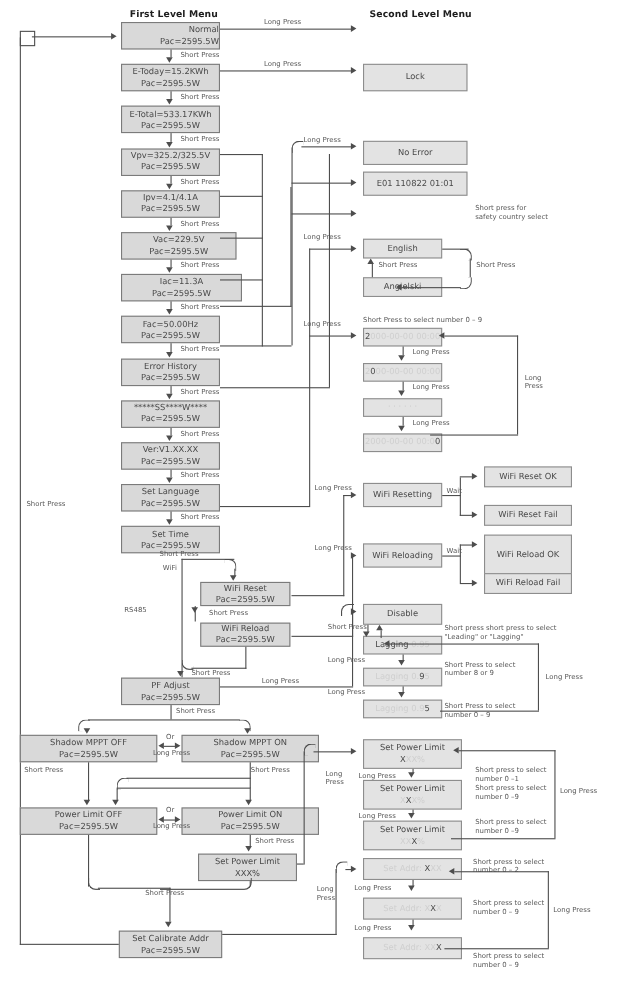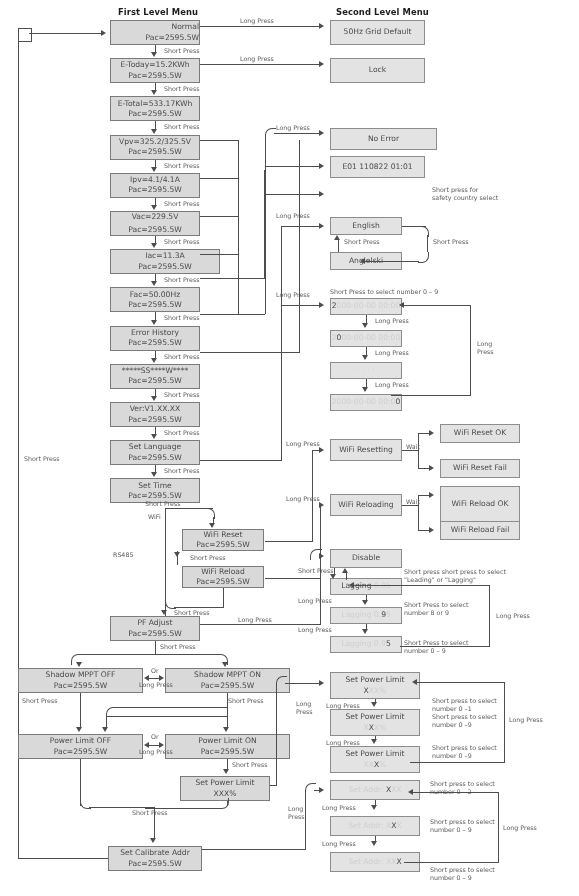--- a/index.html
+++ b/index.html
@@ -72,21 +72,21 @@
         <span class="l2">Pac=2595.5W</span>
       </div>
       <div class="box" style="left:110px;top:134.60000000000002px;width:90px;height:25px;">
         <span class="l1">Vpv=325.2/325.5V</span>
         <span class="l2">Pac=2595.5W</span>
       </div>
       <div class="box" style="left:110px;top:172.8px;width:90px;height:25px;">
         <span class="l1">Ipv=4.1/4.1A</span>
         <span class="l2">Pac=2595.5W</span>
       </div>
-      <div class="box" style="left:110px;top:211px;width:90px;height:25px;justify-content:space-between;">
+      <div class="box" style="left:110px;top:211px;width:105px;height:25px;">
         <span class="l1">Vac=229.5V</span>
         <span class="l2">Pac=2595.5W</span>
       </div>
       <div class="box" style="left:110px;top:249.20000000000002px;width:110px;height:25px;">
         <span class="l1">Iac=11.3A</span>
         <span class="l2">Pac=2595.5W</span>
       </div>
       <div class="box" style="left:110px;top:287.40000000000003px;width:90px;height:25px;">
         <span class="l1">Fac=50.00Hz</span>
         <span class="l2">Pac=2595.5W</span>
@@ -152,35 +152,32 @@
       <div class="lab" style="left:164px;top:467.20000000000005px;">Short Press</div>
     </div>
 
   <div class="v" style="left:18px;top:34px;height:825px;"></div>
   <div class="corner" style="left:18px;top:28px;width:12px;height:12px;"></div>
   <div class="h" style="left:29px;top:33px;width:74px;"></div>
   <div class="ar r" style="left:101px;top:29.6px;"></div>
   <div class="h" style="left:18px;top:858px;width:108px;"></div>
   <div class="lab" style="left:24px;top:455px;">Short Press</div>
 
-  <div class="box light" style="left:330px;top:20px;width:95px;height:25px;">
-    <span class="l1">50Hz Grid Default</span>
-  </div>
   <div class="h" style="left:200px;top:26px;width:121px;"></div>
   <div class="ar r" style="left:319px;top:22.6px;"></div>
   <div class="lab" style="left:240px;top:17px;">Long Press</div>
 
   <div class="box light" style="left:330px;top:58px;width:95px;height:25px;">
     <span class="l1">Lock</span>
   </div>
   <div class="h" style="left:200px;top:64px;width:121px;"></div>
   <div class="ar r" style="left:319px;top:60.6px;"></div>
   <div class="lab" style="left:240px;top:55px;">Long Press</div>
 
-  <div class="box light" style="left:330px;top:128px;width:107px;height:22px;">
+  <div class="box light" style="left:330px;top:128px;width:95px;height:22px;">
     <span class="l1">No Error</span>
   </div>
   <div class="box light" style="left:330px;top:156px;width:95px;height:22px;">
     <span class="l1">E01 110822 01:01</span>
   </div>
   <div class="lab wrap" style="left:432px;top:186px;width:110px;">
     <span style="white-space:pre-line;">Short press for
 safety country select</span>
   </div>
 

